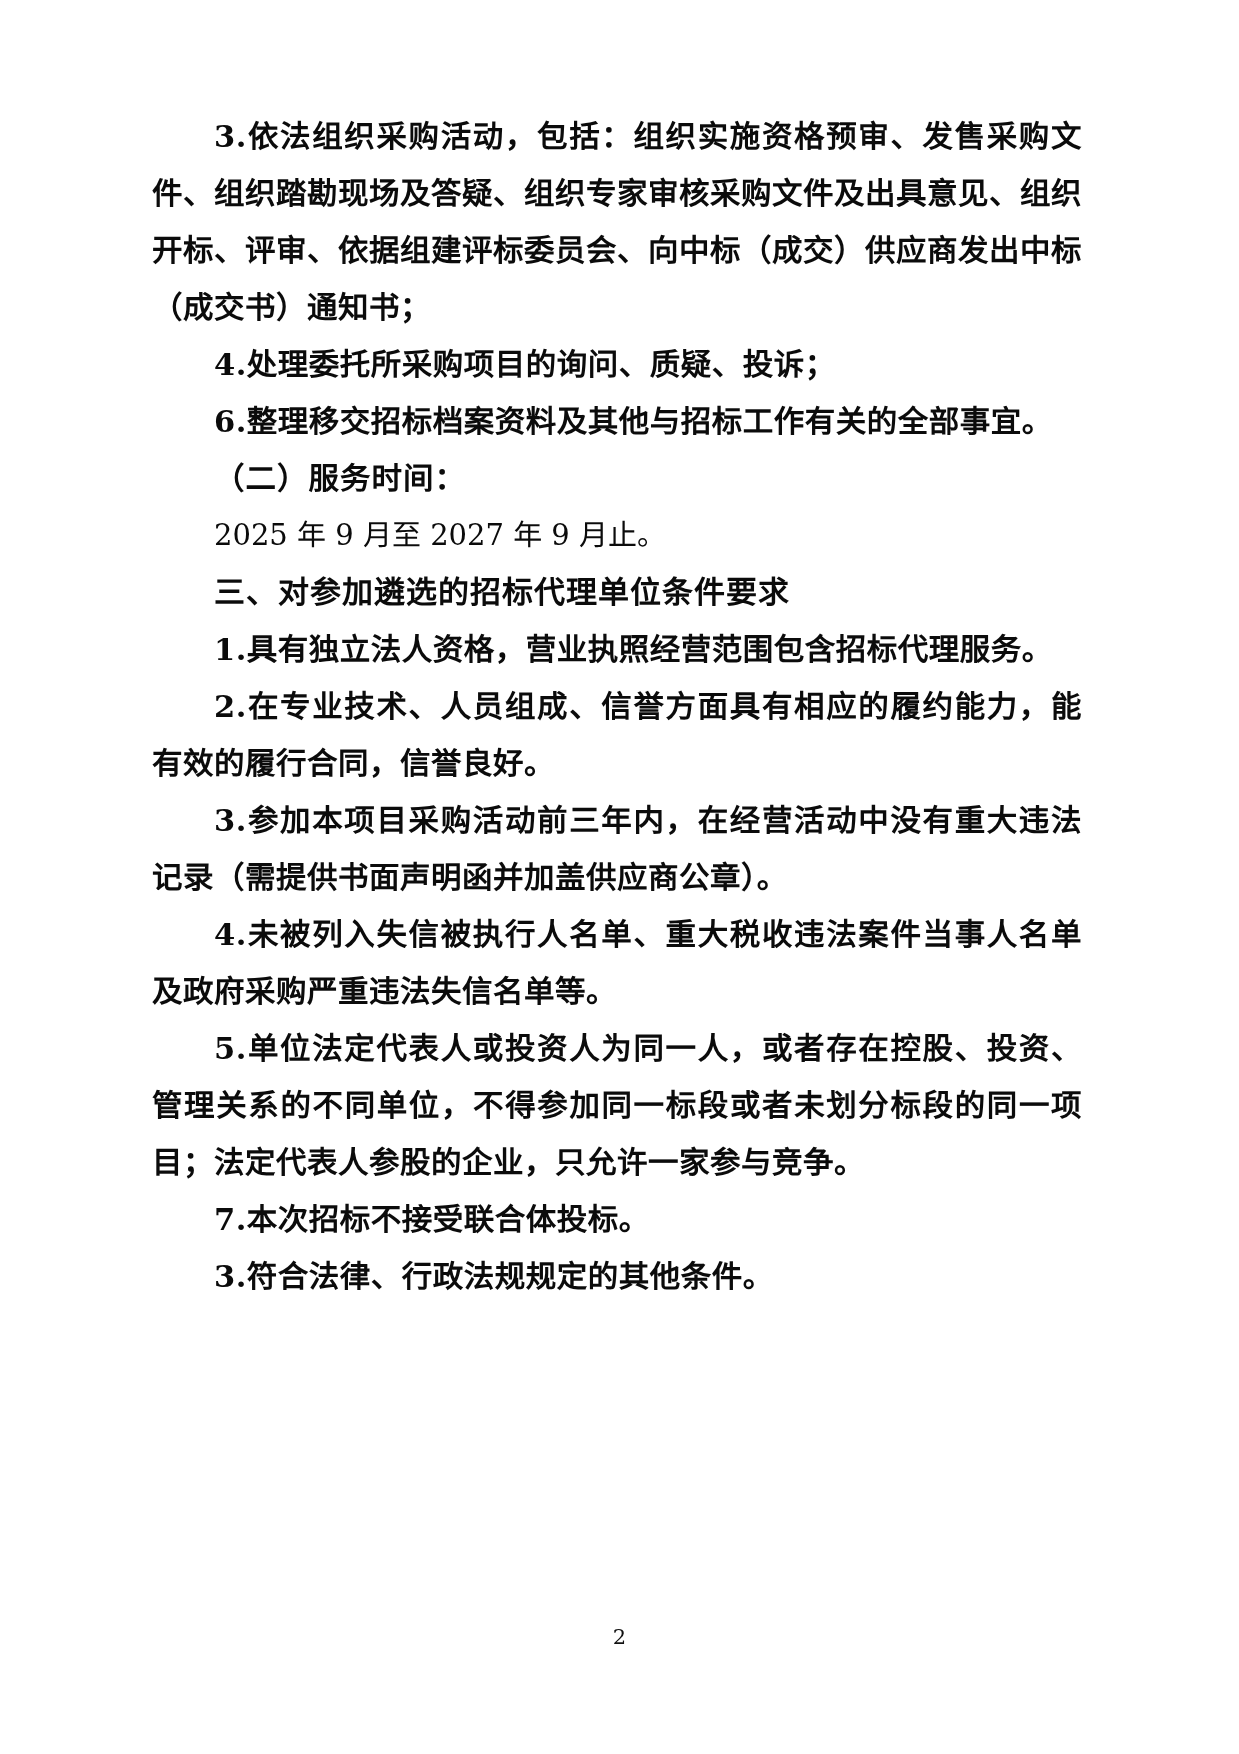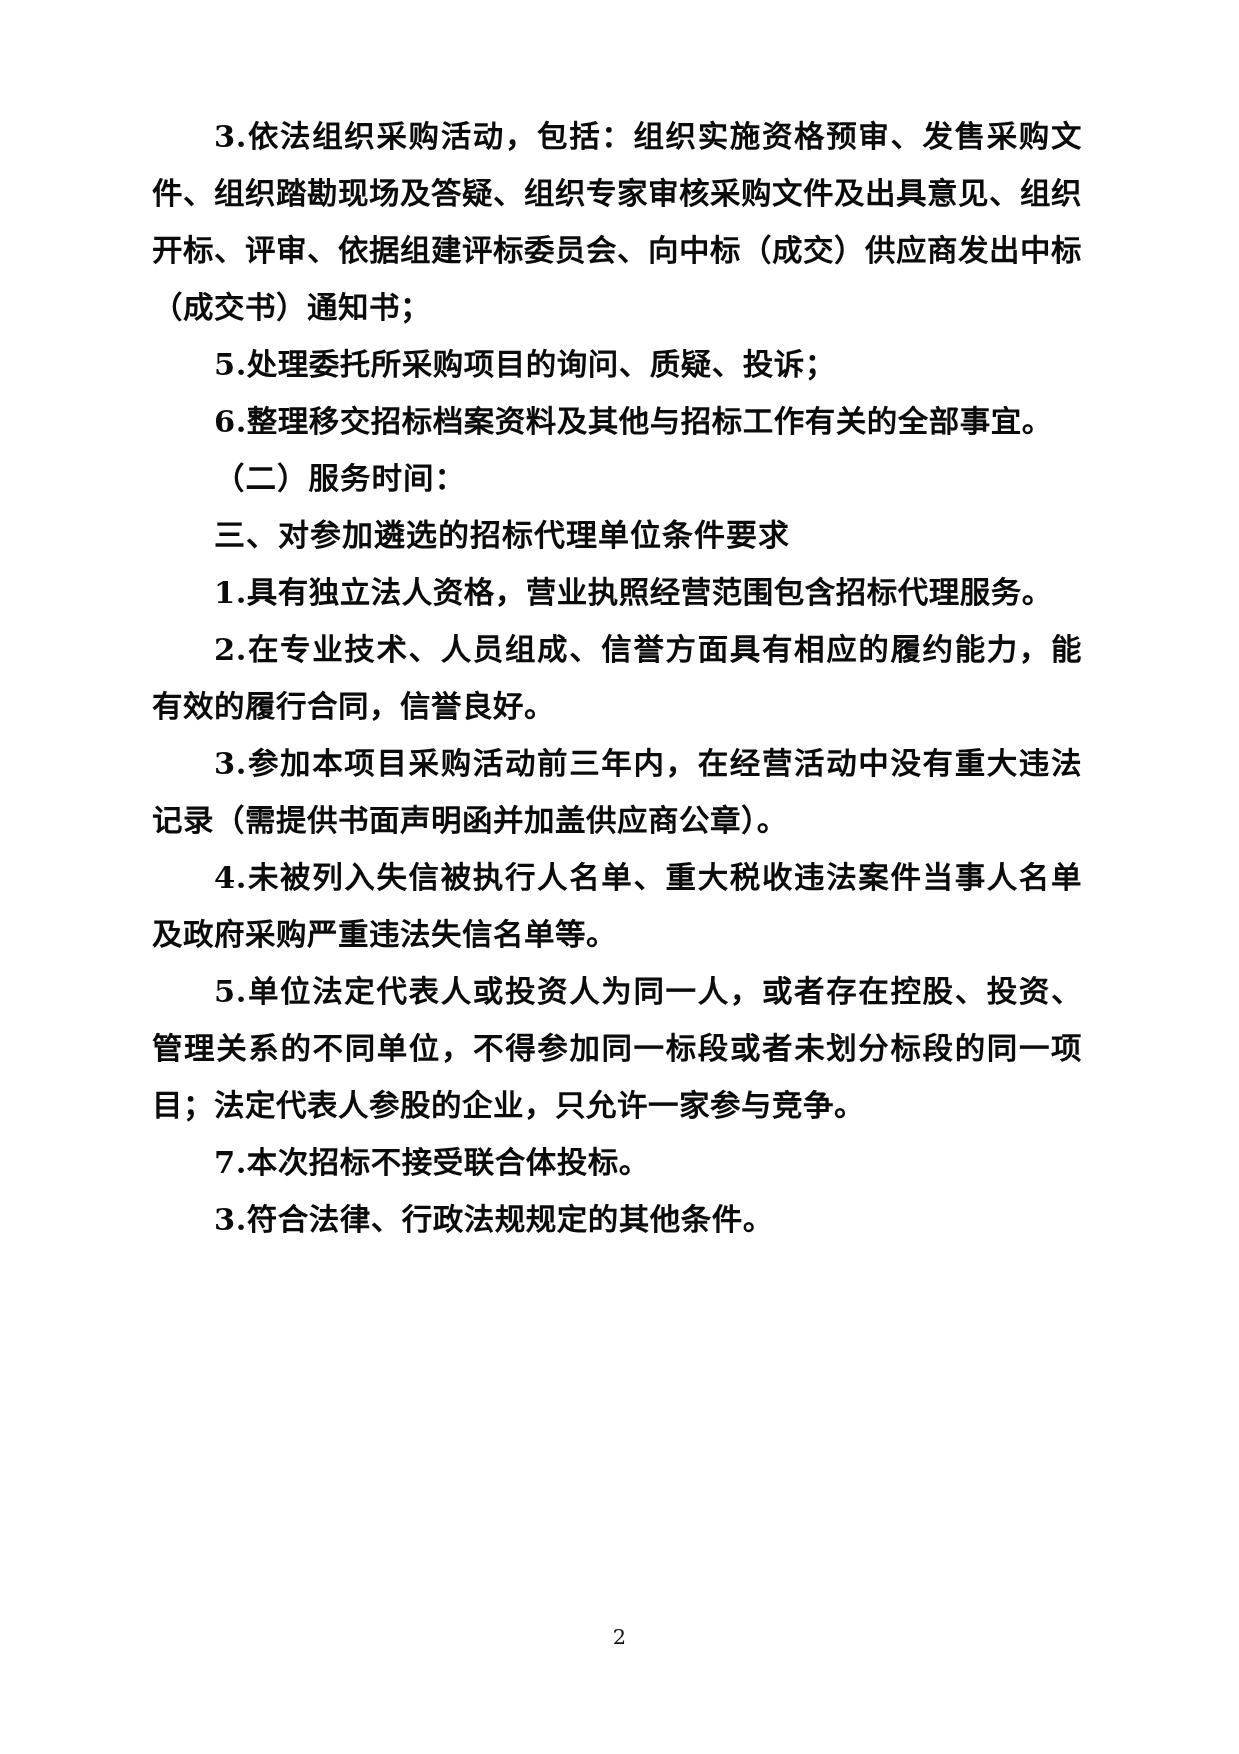--- a/index.html
+++ b/index.html
@@ -71,27 +71,28 @@
 </style>
 </head>
 <body>
 
 <div class="page">
 
   <div class="content">
 
     <p class="para">3.依法组织采购活动，包括：组织实施资格预审、发售采购文件、组织踏勘现场及答疑、组织专家审核采购文件及出具意见、组织开标、评审、依据组建评标委员会、向中标（成交）供应商发出中标（成交书）通知书；</p>
 
-    <p class="para">5.处理委托所采购项目的询问、质疑、投诉；</p>
+    <p class="para">4.处理委托所采购项目的询问、质疑、投诉；</p>
 
 
     <p class="para">6.整理移交招标档案资料及其他与招标工作有关的全部事宜。</p>
 
     <p class="heading">（二）服务时间：</p>
 
+    <p class="plain">2025 年 9 月至 2027 年 9 月止。</p>
 
     <p class="heading-main">三、对参加遴选的招标代理单位条件要求</p>
 
     <p class="para">1.具有独立法人资格，营业执照经营范围包含招标代理服务。</p>
 
     <p class="para">2.在专业技术、人员组成、信誉方面具有相应的履约能力，能有效的履行合同，信誉良好。</p>
 
     <p class="para">3.参加本项目采购活动前三年内，在经营活动中没有重大违法记录（需提供书面声明函并加盖供应商公章）。</p>
 
     <p class="para">4.未被列入失信被执行人名单、重大税收违法案件当事人名单及政府采购严重违法失信名单等。</p>

